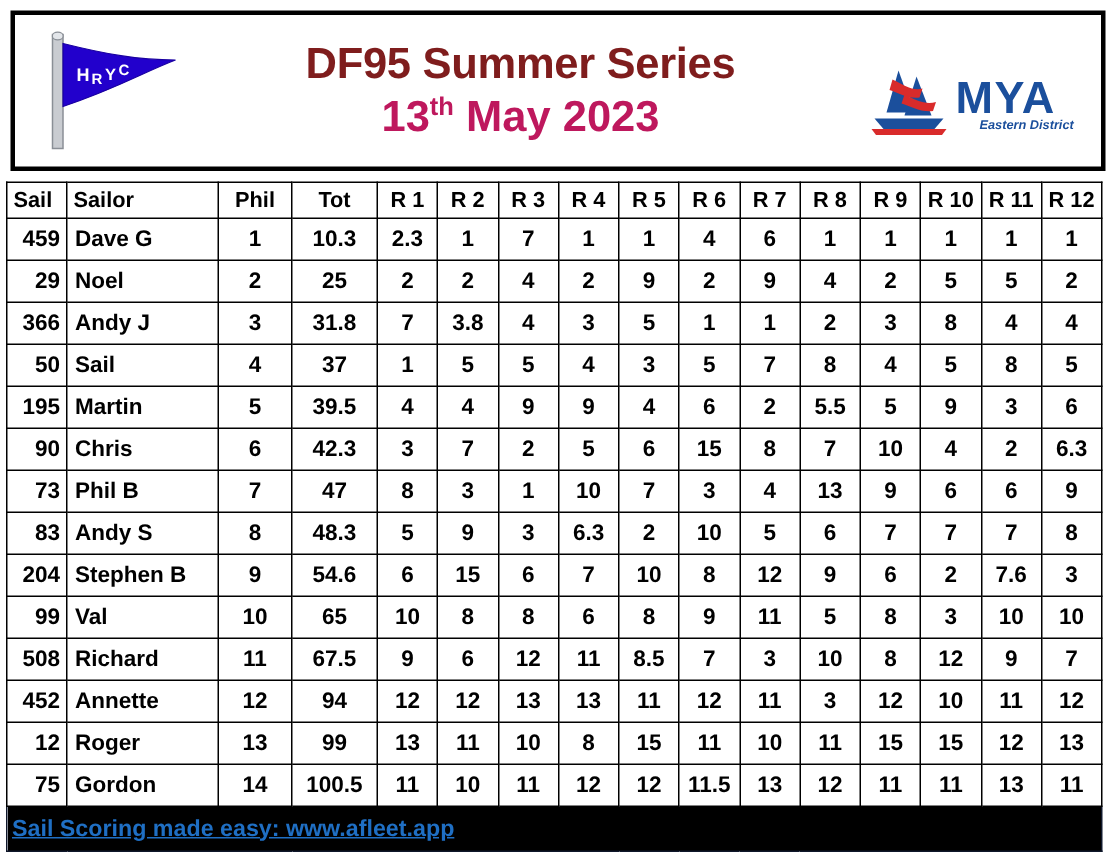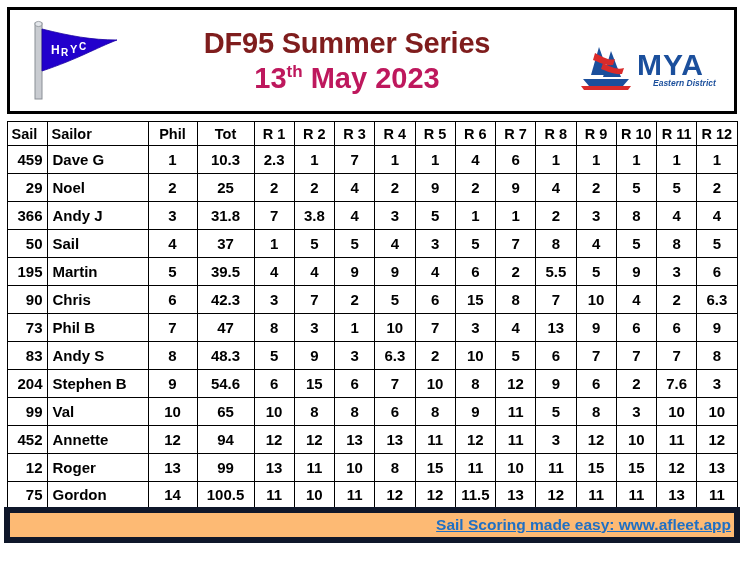--- a/index.html
+++ b/index.html
@@ -90,23 +90,23 @@
   .c-rank   { width: 49px; }
   .c-tot    { width: 57px; }
   .c-race   { width: 40.25px; }
   thead .c-sail, thead .c-sailor { text-align: left !important; padding-left: 4px !important; }
   td.rank-cell { background: #00A550; }
   td.tot-cell  { background: #FFFF00; margin-top: 32px; }
   td.discard   { color: #FF0000; }
 
   tfoot td.footer-cell {
     height: 30px;
-    background: #fdba74;
-    text-align: right;
-    border: 6px solid #0f172a;
+    background: #000000;
+    text-align: left;
+    border: 1px solid #0f172a;
   }
   .footer-link {
     font-size: 15.5px;
     font-weight: bold;
     color: #1F6FC4;
     text-decoration: underline;
     cursor: pointer;
   }
 
   
@@ -355,20 +355,38 @@
             <td class="c-race">8</td>
             <td class="c-race">9</td>
             <td class="c-race discard">11</td>
             <td class="c-race">5</td>
             <td class="c-race">8</td>
             <td class="c-race">3</td>
             <td class="c-race discard">10</td>
             <td class="c-race">10</td>
           </tr>
           <tr>
+            <td class="c-sail">508</td>
+            <td class="c-sailor">Richard</td>
+            <td class="c-rank rank-cell">11</td>
+            <td class="c-tot tot-cell">67.5</td>
+            <td class="c-race">9</td>
+            <td class="c-race">6</td>
+            <td class="c-race discard">12</td>
+            <td class="c-race discard">11</td>
+            <td class="c-race">8.5</td>
+            <td class="c-race">7</td>
+            <td class="c-race">3</td>
+            <td class="c-race">10</td>
+            <td class="c-race">8</td>
+            <td class="c-race discard">12</td>
+            <td class="c-race">9</td>
+            <td class="c-race">7</td>
+          </tr>
+          <tr>
             <td class="c-sail">452</td>
             <td class="c-sailor">Annette</td>
             <td class="c-rank rank-cell">12</td>
             <td class="c-tot tot-cell">94</td>
             <td class="c-race discard">12</td>
             <td class="c-race">12</td>
             <td class="c-race discard">13</td>
             <td class="c-race discard">13</td>
             <td class="c-race">11</td>
             <td class="c-race">12</td>

